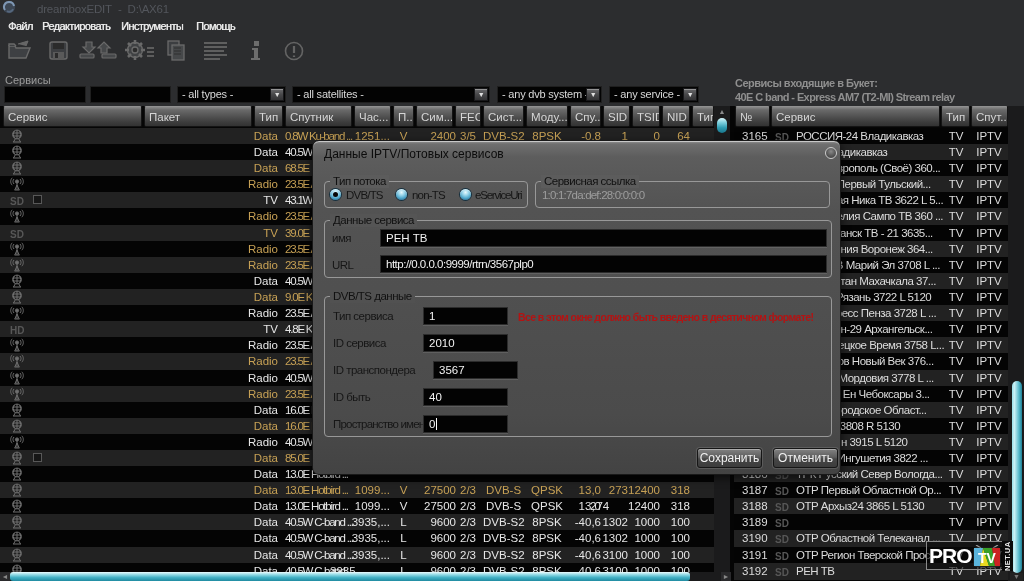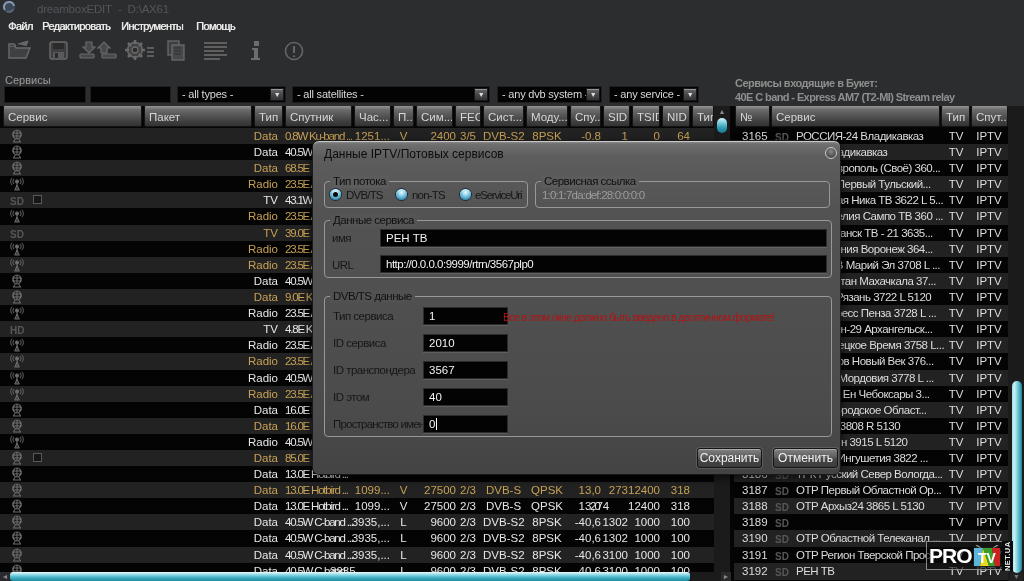--- a/index.html
+++ b/index.html
@@ -633,25 +633,25 @@
 <div class="fl" style="background:#555555">Данные сервиса</div>
 <div class="dlab" style="left:7px;top:11px">имя</div>
 <div class="din" style="left:55px;top:8px;width:447px;height:18px;line-height:17px">РЕН ТВ</div>
 <div class="dlab" style="left:7px;top:38px">URL</div>
 <div class="din" style="left:55px;top:34px;width:447px;height:18px;line-height:17px;letter-spacing:-0.5px">http://0.0.0.0:9999/rtrn/3567plp0</div>
 </div>
 <div class="fs" style="left:11px;top:155px;width:508px;height:141px">
 <div class="fl" style="background:#515151">DVB/TS данные</div>
 <div class="dlab" style="left:8px;top:13px">Тип сервиса</div>
 <div class="din" style="left:98px;top:10px;width:85px;height:18px;line-height:17px">1</div>
-<div class="ab" style="left:178px;top:14px;font-size:10.5px;font-weight:normal;color:#b31313;white-space:nowrap;letter-spacing:-0.6px">Все в этом окне должно быть введено в десятичном формате!</div>
+<div class="ab" style="left:193px;top:14px;font-size:10.5px;font-weight:bold;color:#b31313;white-space:nowrap;letter-spacing:-0.6px">Все в этом окне должно быть введено в десятичном формате!</div>
 <div class="dlab" style="left:8px;top:40px">ID сервиса</div>
 <div class="din" style="left:98px;top:37px;width:85px;height:18px;line-height:17px">2010</div>
 <div class="dlab" style="left:8px;top:67px">ID транспондера</div>
-<div class="din" style="left:98px;top:64px;width:85px;height:18px;line-height:17px">3567</div>
-<div class="dlab" style="left:8px;top:94px">ID этом</div>
+<div class="din" style="left:108px;top:64px;width:85px;height:18px;line-height:17px">3567</div>
+<div class="dlab" style="left:8px;top:94px">ID быть</div>
 <div class="din" style="left:98px;top:91px;width:85px;height:18px;line-height:17px">40</div>
 <div class="dlab" style="left:8px;top:121px;letter-spacing:-0.8px">Пространство имен</div>
 <div class="din" style="left:98px;top:118px;width:85px;height:18px;line-height:17px">0<span style="border-left:1px solid #fff;margin-left:1px"></span></div>
 </div>
 <div class="btn" style="left:384px;top:307px;width:65px">Сохранить</div>
 <div class="btn" style="left:460px;top:307px;width:65px">Отменить</div>
 </div>
 </div>
 </body></html>

